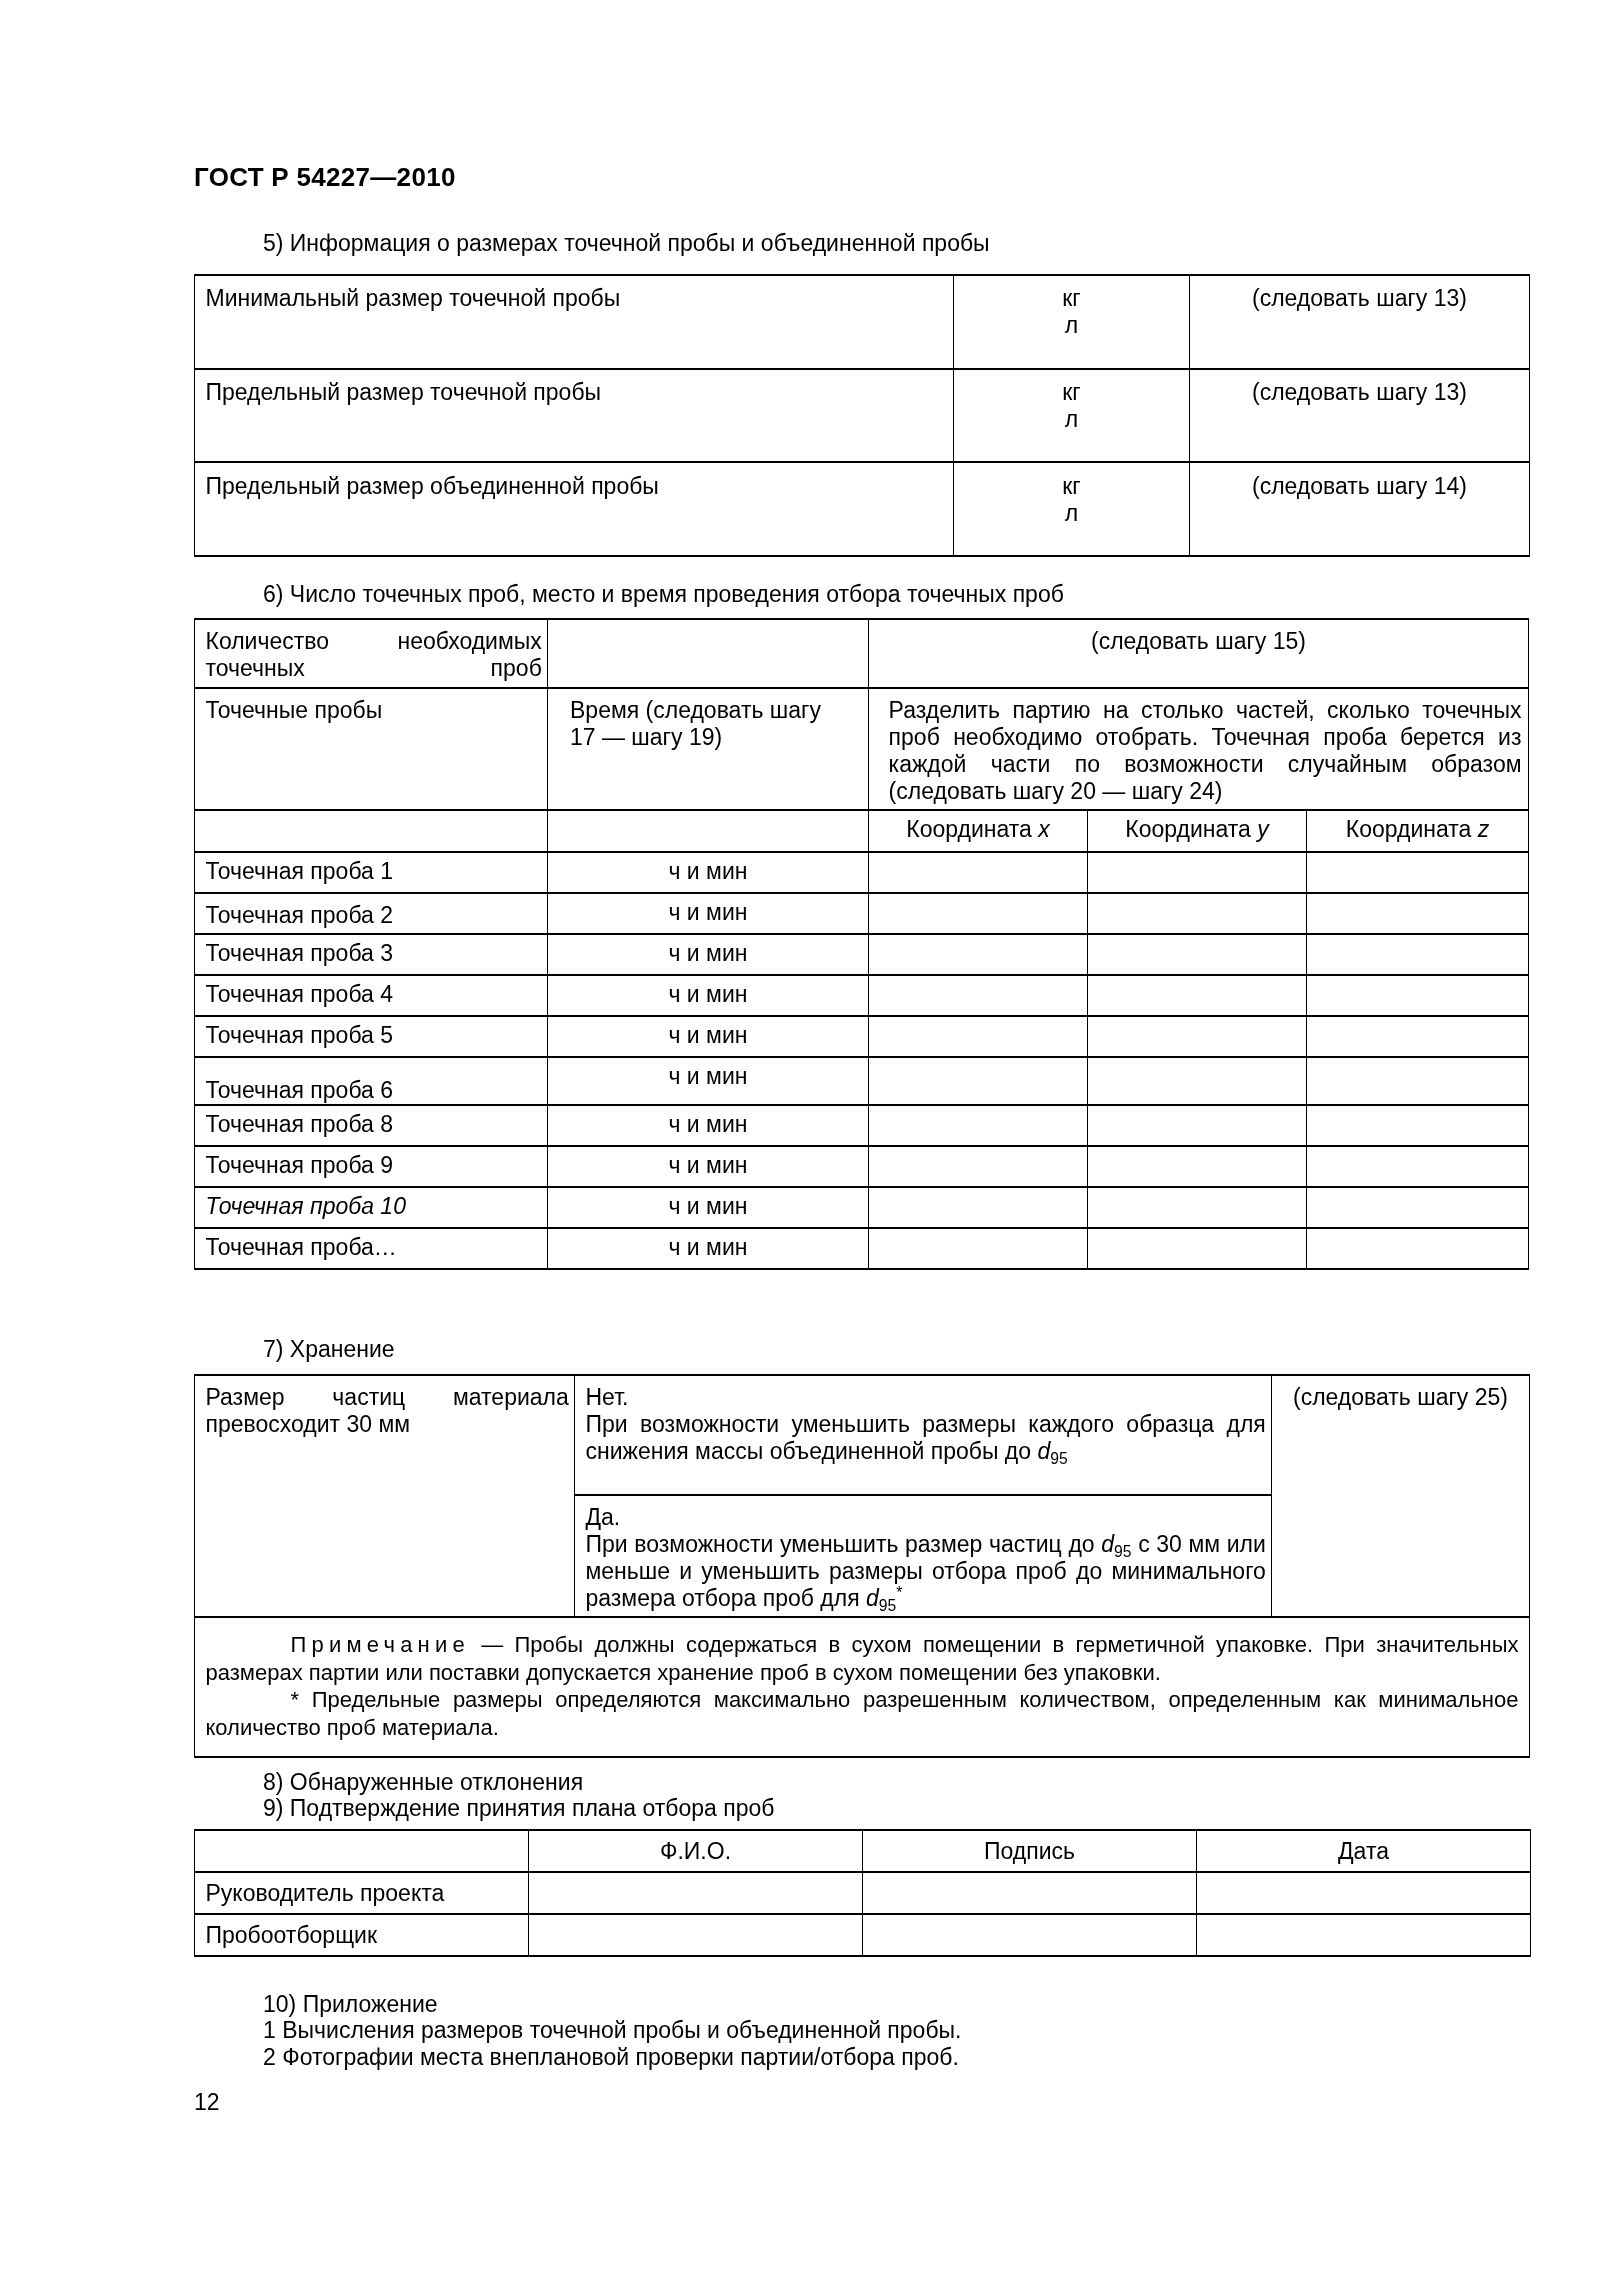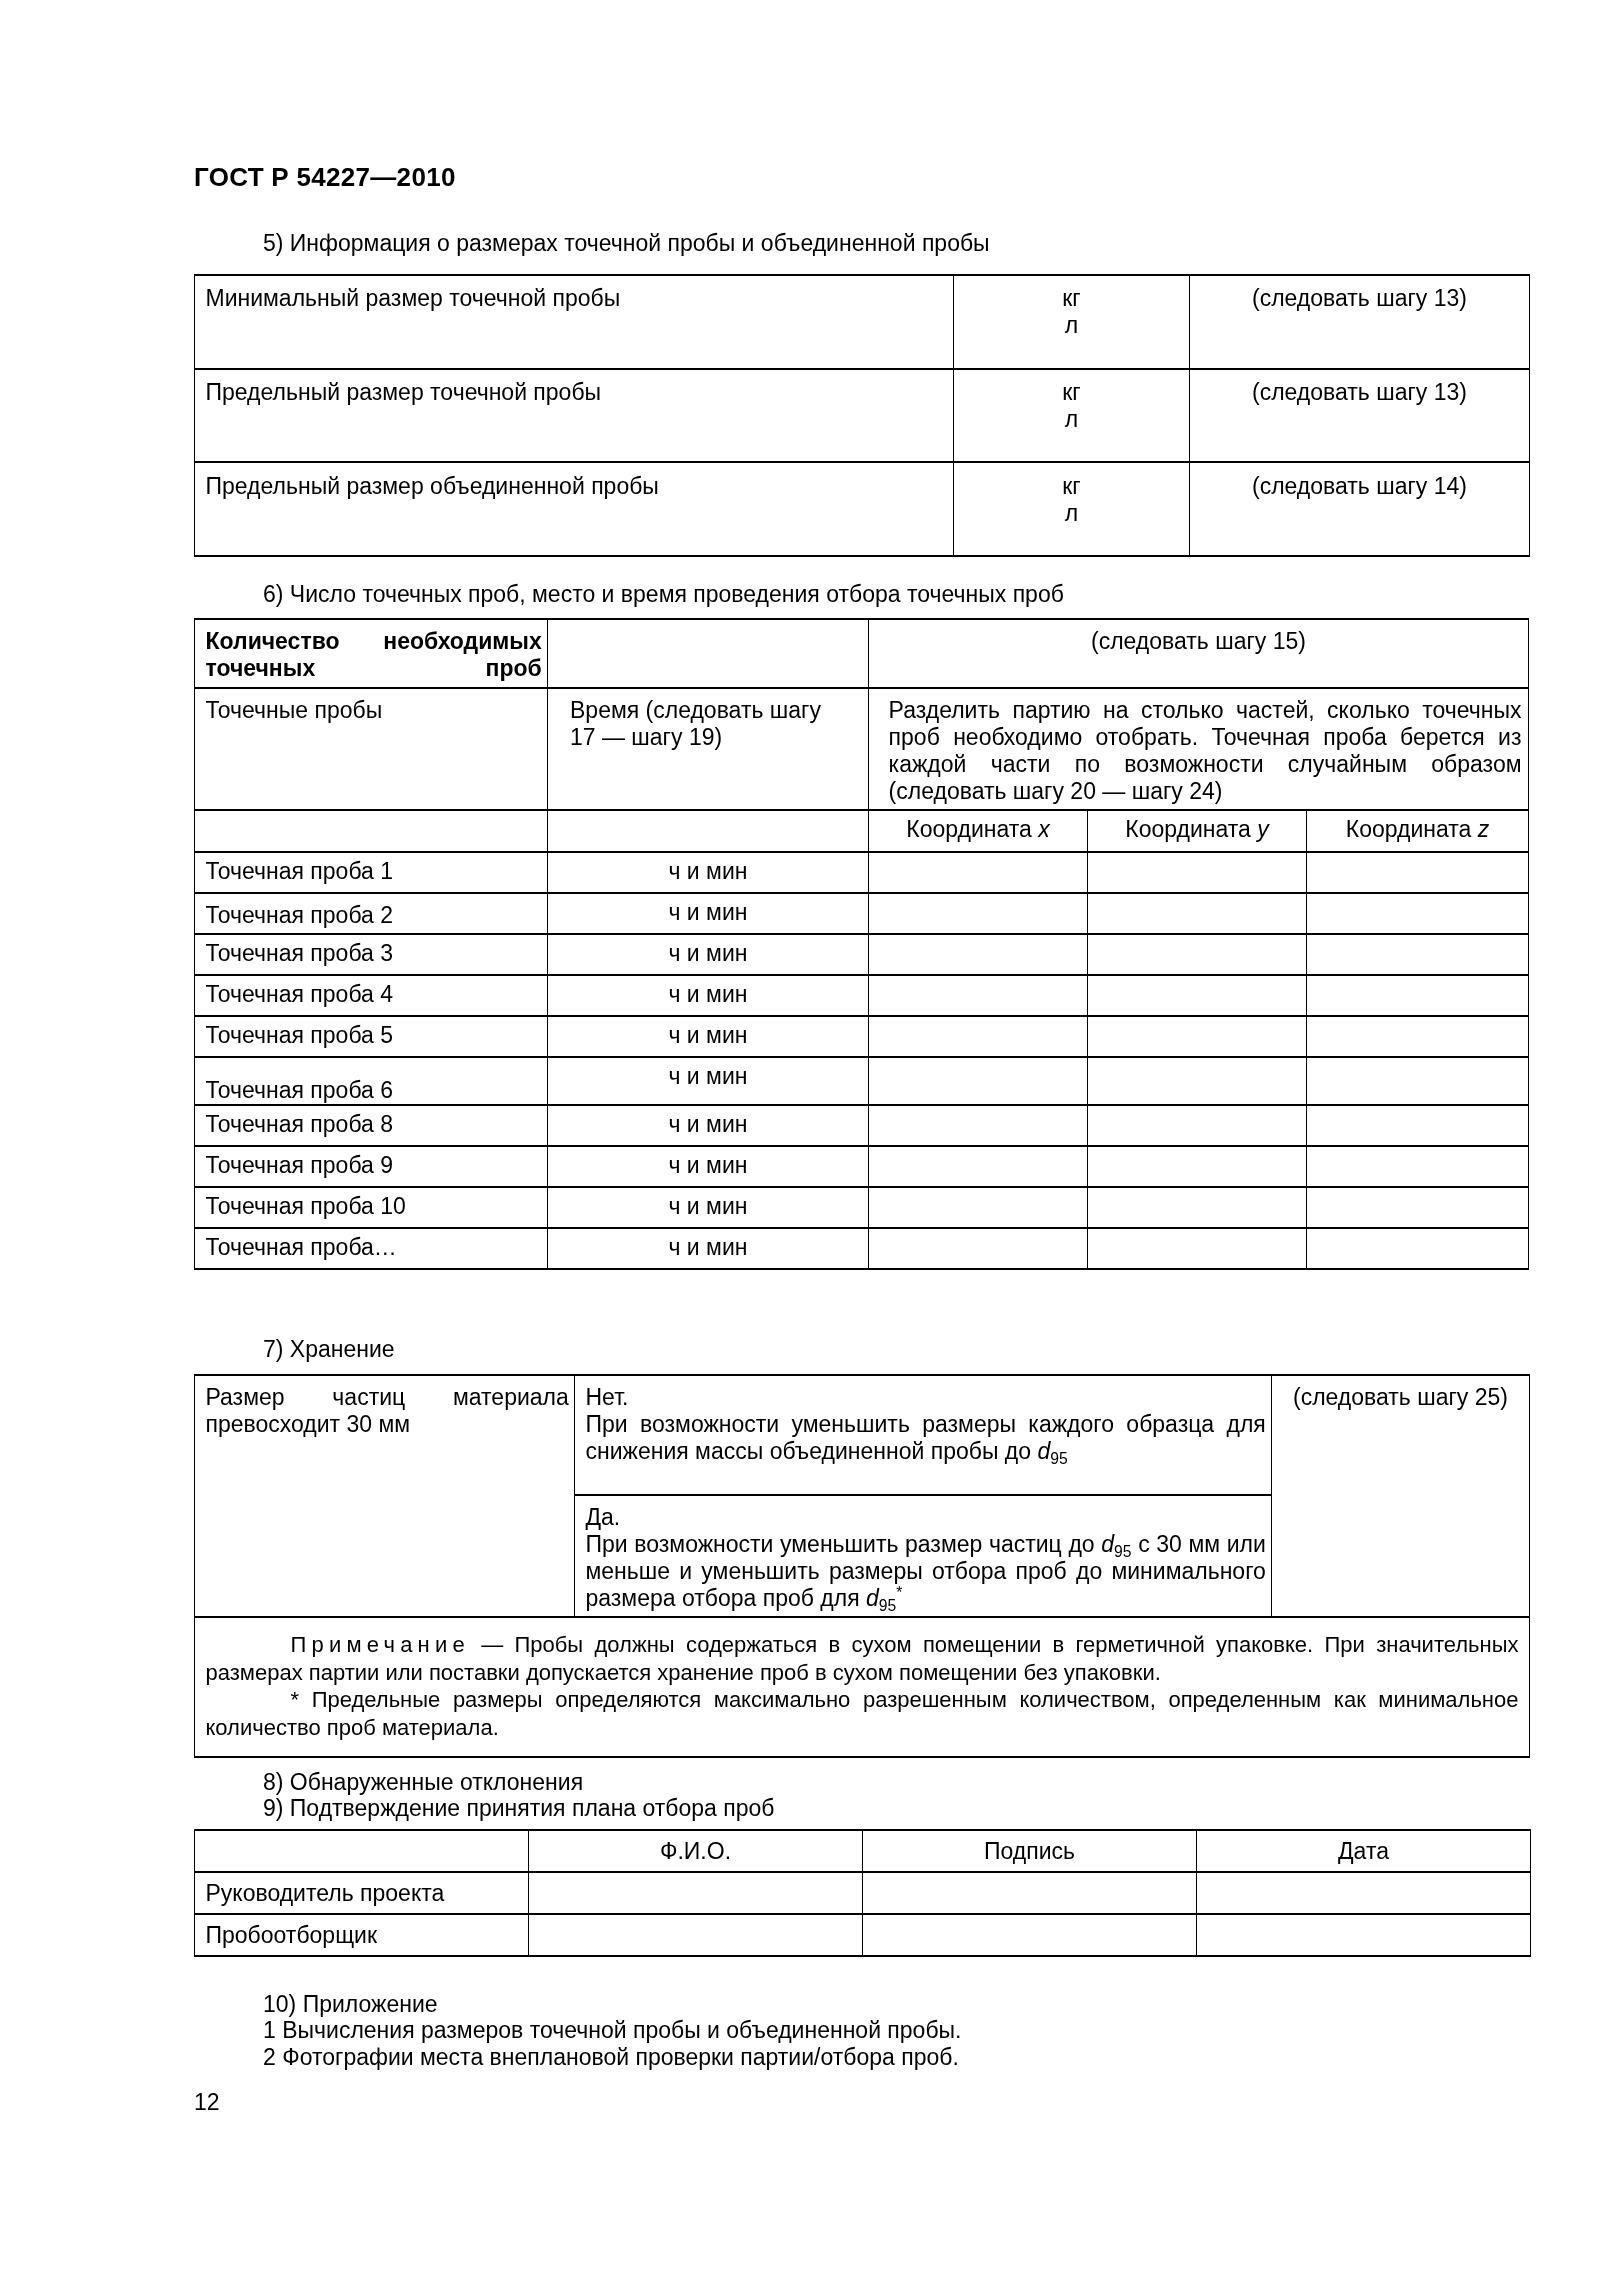--- a/index.html
+++ b/index.html
@@ -9,21 +9,21 @@
   .title { left: 194px; top: 162px; font-size: 26px; font-weight: bold; letter-spacing: 0.3px; }
   .heading { font-size: 23px; line-height: 27px; white-space: nowrap; }
   table { border-collapse: collapse; position: absolute; left: 194px; width: 1335px;
           font-size: 23px; line-height: 27px; table-layout: fixed; }
   td { vertical-align: top; padding: 0 10.5px; }
   .tbl td { border-left: 1px solid #000; border-right: 1px solid #000;
             border-top: 2.6px solid #000; border-bottom: 2.6px solid #000; }
   .tbl td:first-child { border-left: 1.3px solid #000; }
   .tbl td:last-child { border-right: 1.3px solid #000; }
   .center { text-align: center; }
-  .justify { text-align: justify; text-align-last: justify; font-weight: bold; }
+  .justify { text-align: justify; text-align-last: justify; }
   .just-body { text-align: justify; }
   sub { font-size: 15.7px; vertical-align: -5.2px; line-height: 0; }
   sup { font-size: 15.7px; vertical-align: 7.9px; line-height: 0; }
   .it { font-style: italic; }
   .spaced { letter-spacing: 5.2px; }
   .note-p { margin: 0; text-indent: 85px; text-align: justify; }
 </style>
 </head>
 <body>
 
@@ -145,21 +145,21 @@
         <td style="padding-top: 5.2px;"></td>
       </tr>
       <tr style="height: 41px;">
         <td style="padding-top: 5.2px;">Точечная проба 9</td>
         <td class="center" style="padding-top: 5.2px;">ч и мин</td>
         <td style="padding-top: 5.2px;"></td>
         <td style="padding-top: 5.2px;"></td>
         <td style="padding-top: 5.2px;"></td>
       </tr>
       <tr style="height: 41px;">
-        <td style="padding-top: 5.2px;">Точечная проба 10</td>
+        <td style="padding-top: 5.2px; font-style: italic;">Точечная проба 10</td>
         <td class="center" style="padding-top: 5.2px;">ч и мин</td>
         <td style="padding-top: 5.2px;"></td>
         <td style="padding-top: 5.2px;"></td>
         <td style="padding-top: 5.2px;"></td>
       </tr>
       <tr style="height: 41px;">
         <td style="padding-top: 5.2px; border-radius: 15px;">Точечная проба…</td>
         <td class="center" style="padding-top: 5.2px;">ч и мин</td>
         <td style="padding-top: 5.2px;"></td>
         <td style="padding-top: 5.2px;"></td>

